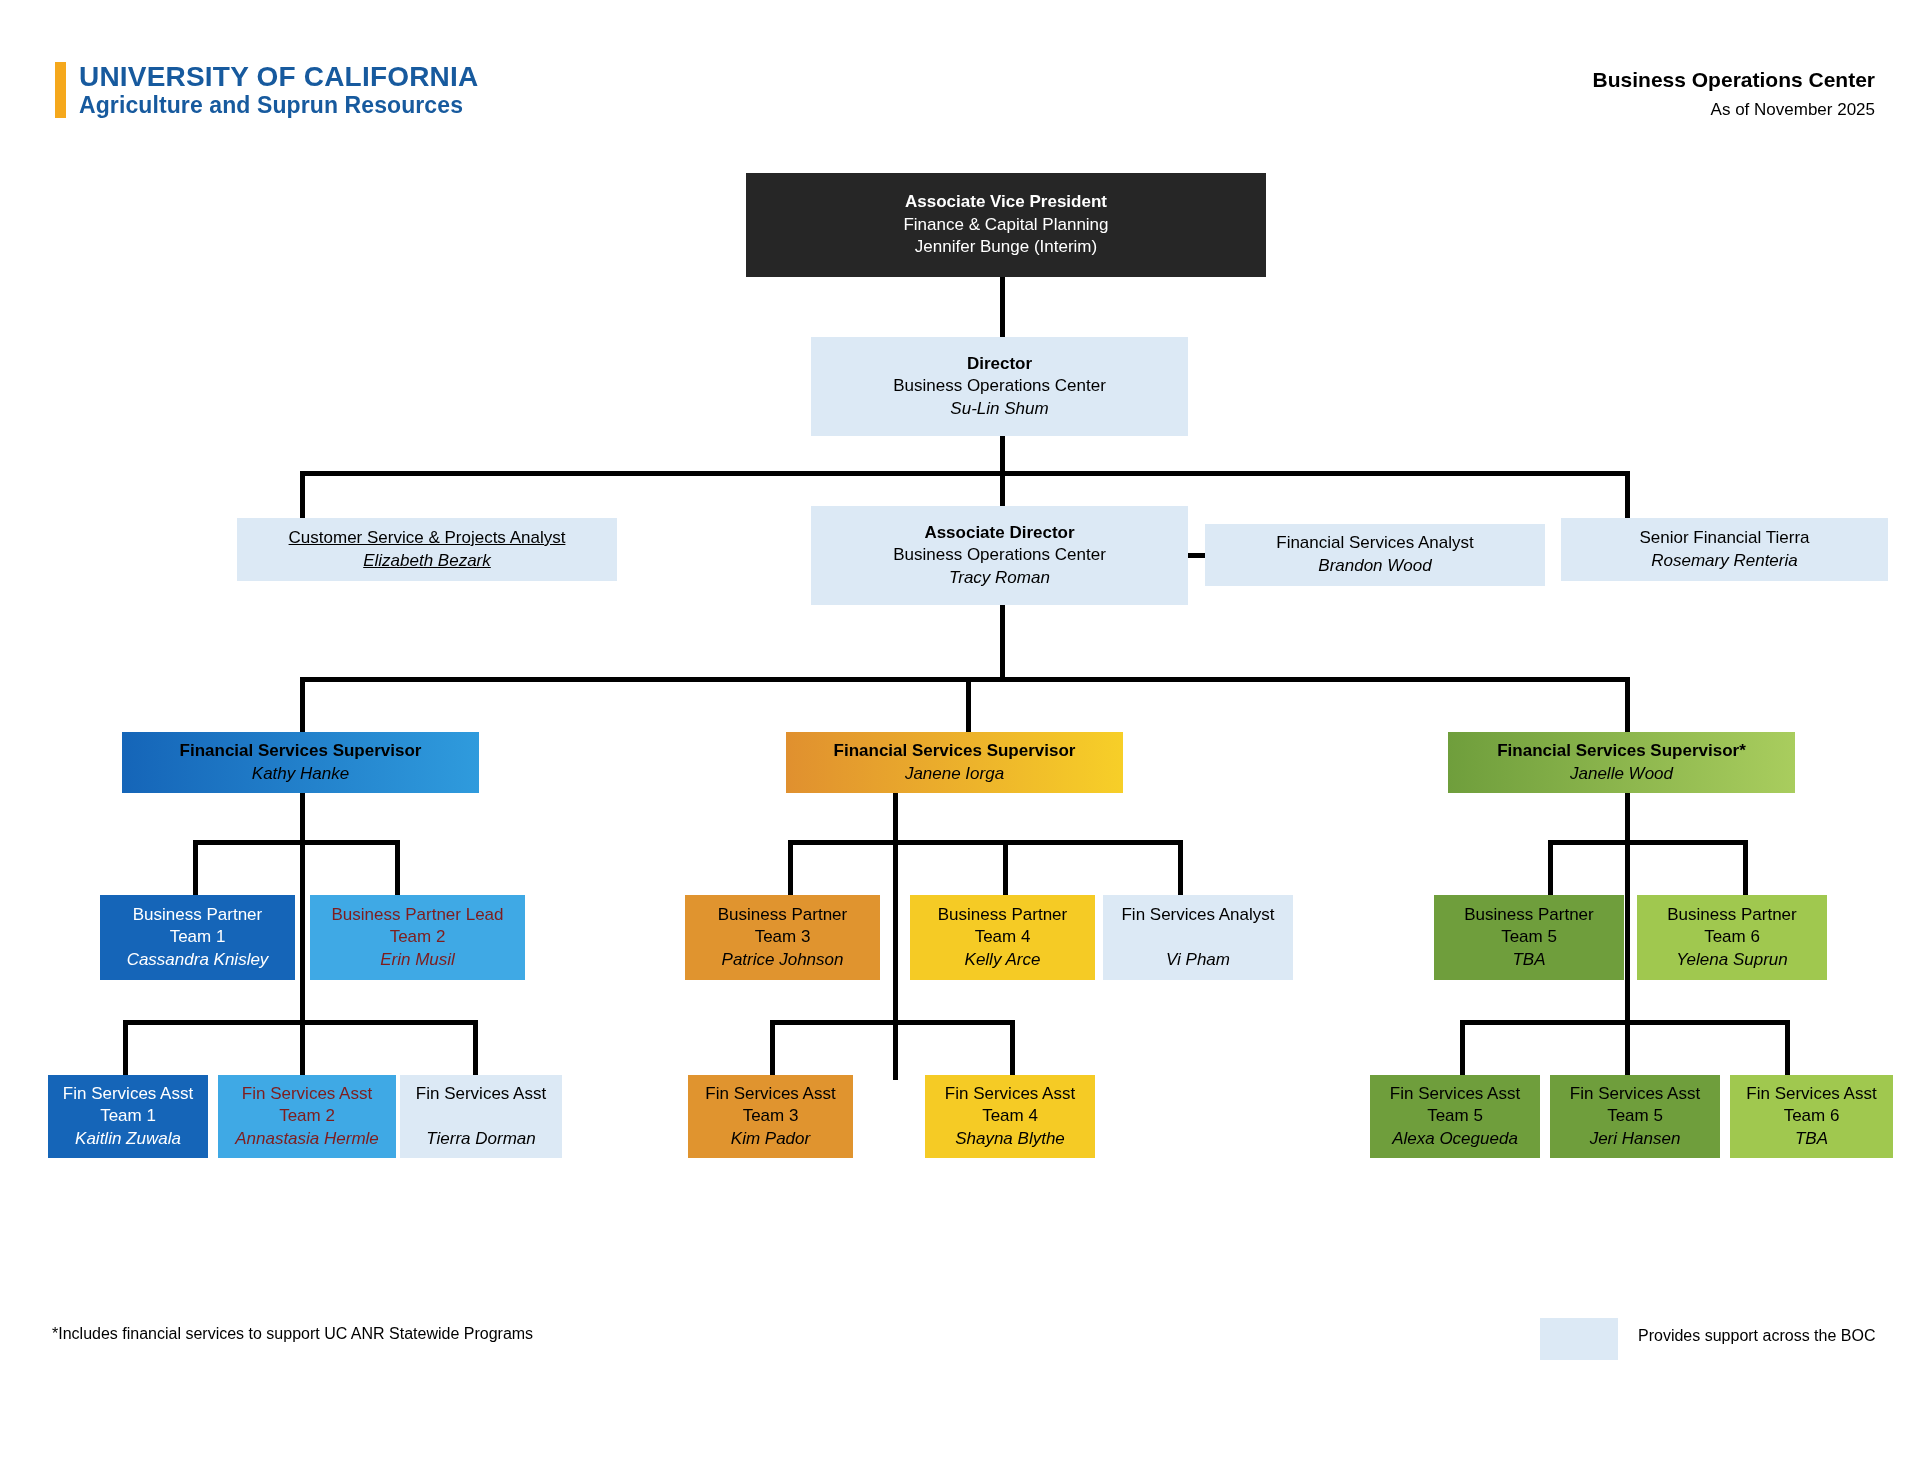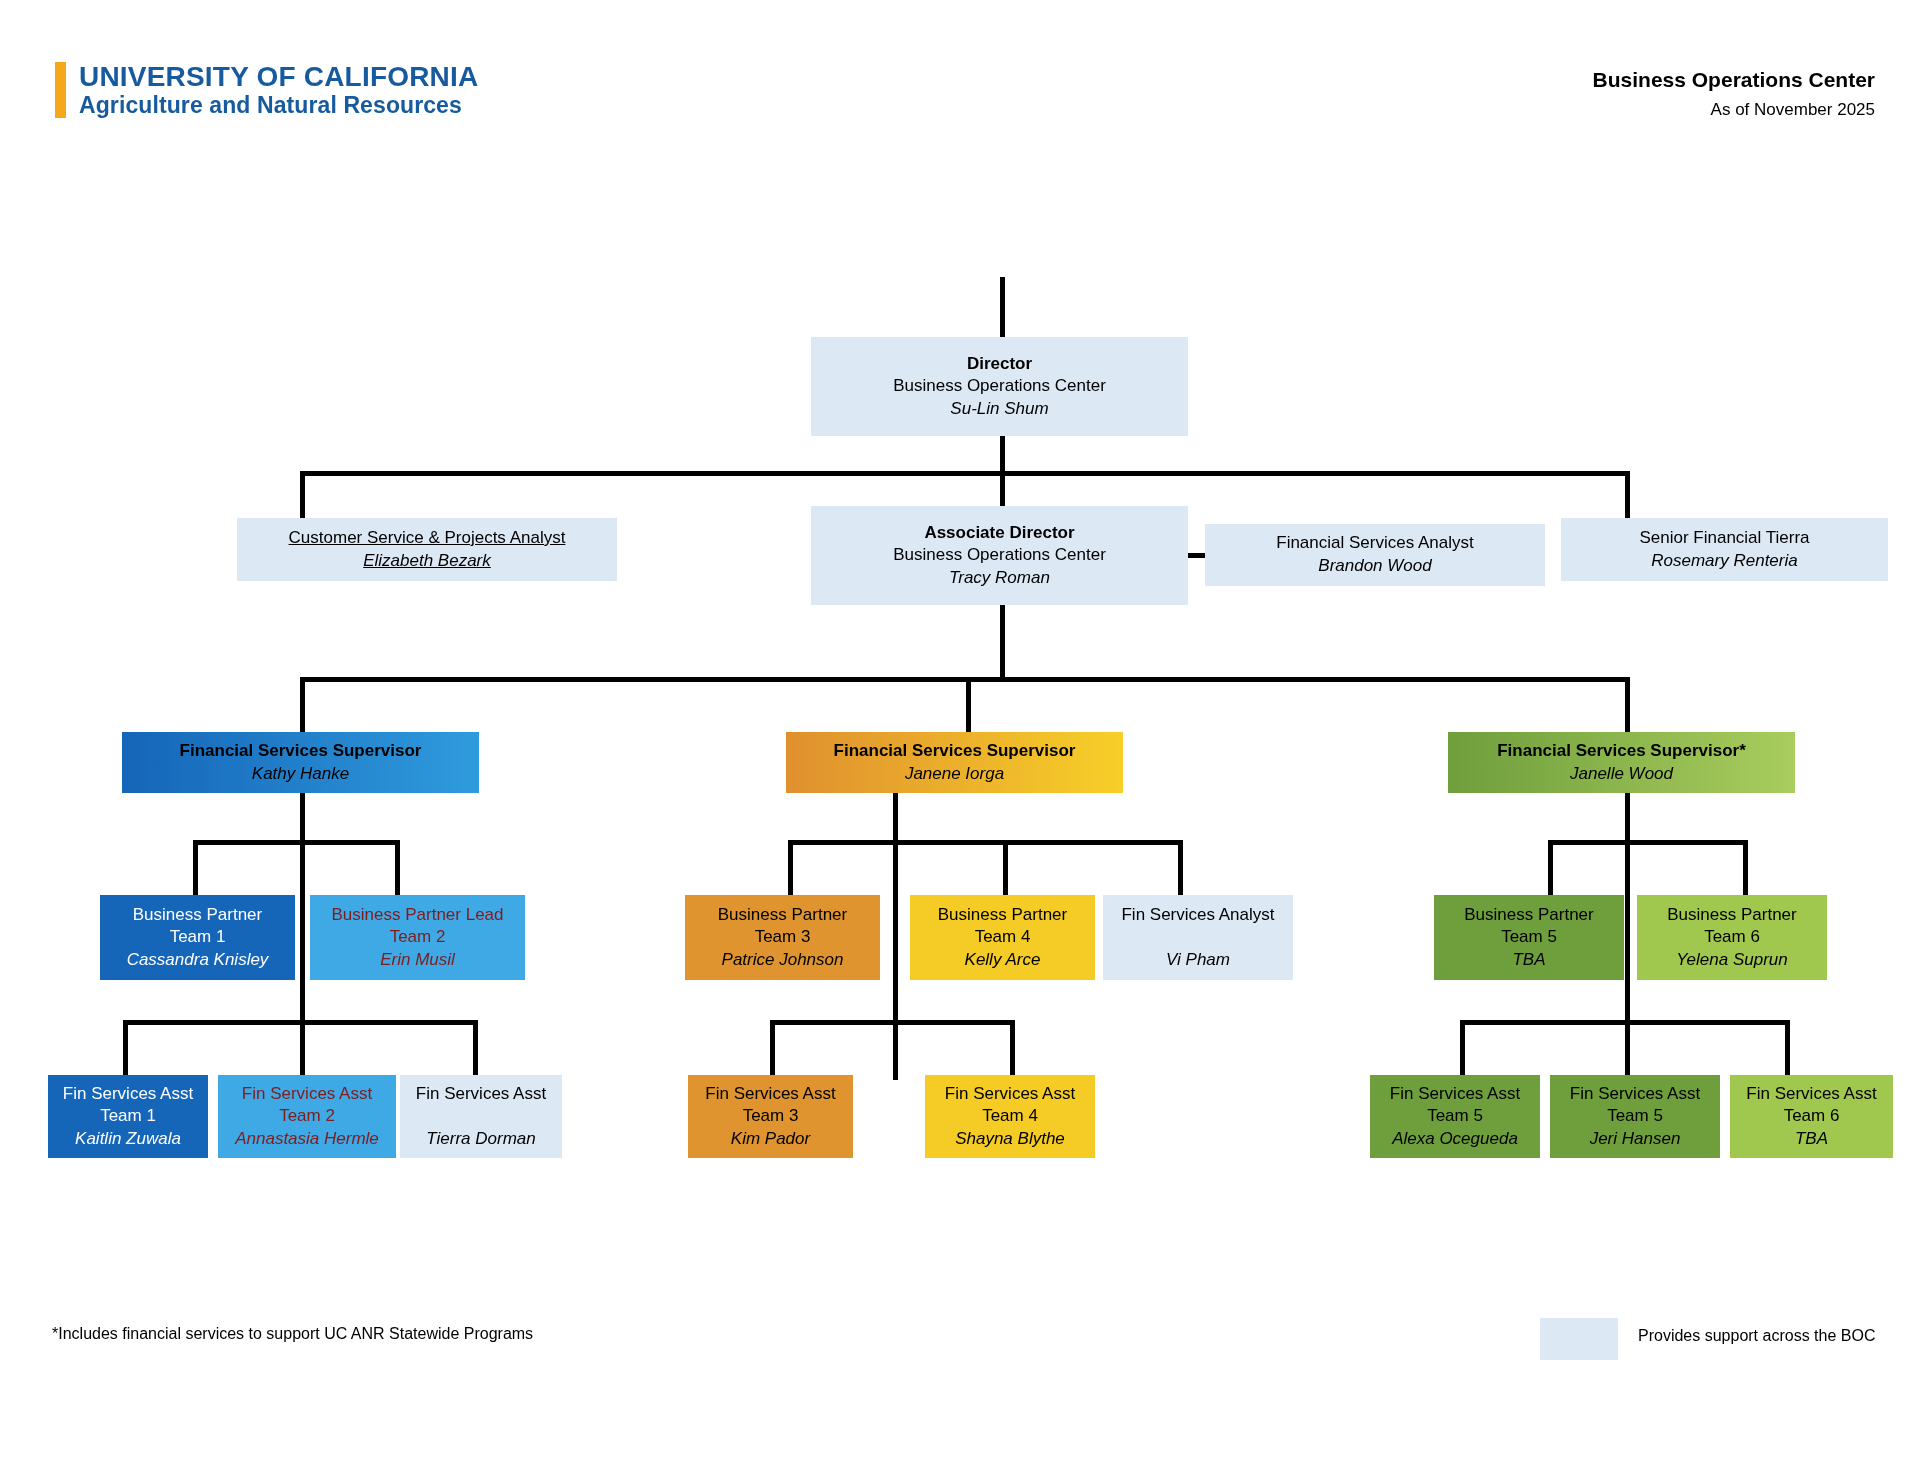--- a/index.html
+++ b/index.html
@@ -63,21 +63,21 @@
 </style>
 </head>
 <body>
 
 <div id="canvas">
 
   <div class="logo" style="height:56px;">
     <div class="logo-bar"></div>
     <div class="logo-text">
       <div class="logo-line1">UNIVERSITY OF CALIFORNIA</div>
-      <div class="logo-line2">Agriculture and Natural Resources</div>
+      <div class="logo-line2">Agriculture and Suprun Resources</div>
     </div>
   </div>
   <div class="hdr-title">Business Operations Center</div>
   <div class="hdr-sub">As of November 2025</div>
 
   <div class="ln" style="left:1000px;top:277px;width:5px;height:60px;"></div>
 
   <div class="ln" style="left:1000px;top:436px;width:5px;height:35px;"></div>
   <div class="ln" style="left:300px;top:471px;width:1330px;height:5px;"></div>
   <div class="ln" style="left:300px;top:471px;width:5px;height:47px;"></div>
@@ -110,20 +110,25 @@
   <div class="ln" style="left:1010px;top:1020px;width:5px;height:55px;"></div>
 
   <div class="ln" style="left:1625px;top:793px;width:5px;height:287px;"></div>
   <div class="ln" style="left:1548px;top:840px;width:200px;height:5px;"></div>
   <div class="ln" style="left:1548px;top:840px;width:5px;height:55px;"></div>
   <div class="ln" style="left:1743px;top:840px;width:5px;height:55px;"></div>
   <div class="ln" style="left:1460px;top:1020px;width:330px;height:5px;"></div>
   <div class="ln" style="left:1460px;top:1020px;width:5px;height:55px;"></div>
   <div class="ln" style="left:1785px;top:1020px;width:5px;height:55px;"></div>
 
+  <div class="box dark" style="left:746px;top:173px;width:520px;height:104px;">
+    <div class="t1 bold">Associate Vice President</div>
+    <div class="t2">Finance &amp; Capital Planning</div>
+    <div class="t3 plain">Jennifer Bunge (Interim)</div>
+  </div>
 
   <div class="box pale" style="left:811px;top:337px;width:377px;height:99px;">
     <div class="t1 bold">Director</div>
     <div class="t2">Business Operations Center</div>
     <div class="t3">Su-Lin Shum</div>
   </div>
 
   <div class="box pale" style="left:237px;top:518px;width:380px;height:63px;text-decoration:underline;">
     <div class="t1">Customer Service &amp; Projects Analyst</div>
     <div class="t3">Elizabeth Bezark</div>

